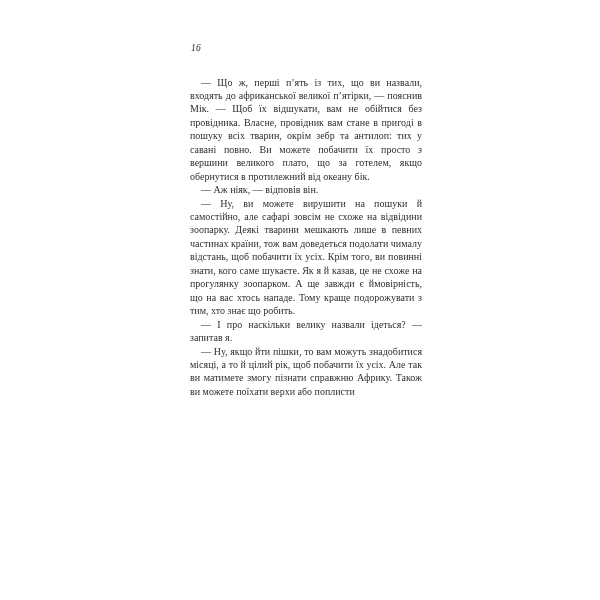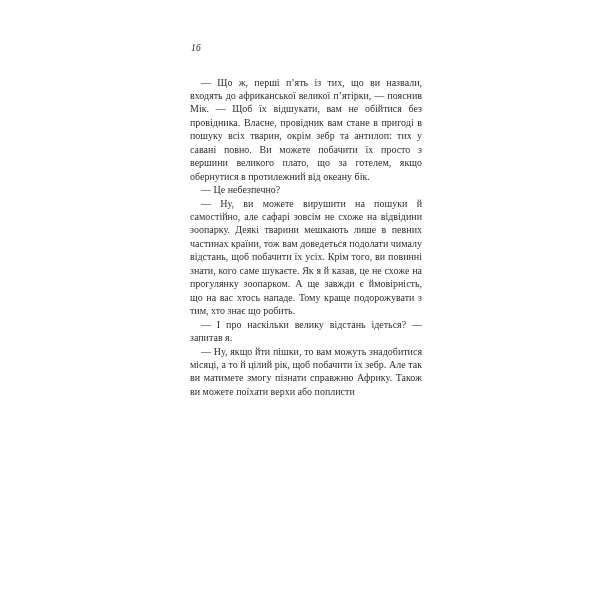--- a/index.html
+++ b/index.html
@@ -60,21 +60,21 @@
 <body>
 
 <div class="page">
 
   <div class="text-block">
 
     <div class="folio">16</div>
 
     <div class="body-copy">
       <p>— Що ж, перші п’ять із тих, що ви назвали, входять до африканської великої п’ятірки, — пояснив Мік. — Щоб їх відшукати, вам не обійтися без провідника. Власне, провідник вам стане в пригоді в пошуку всіх тварин, окрім зебр та антилоп: тих у савані повно. Ви можете побачити їх просто з вершини великого плато, що за готелем, якщо обернутися в протилежний від океану бік.</p>
-      <p>— Це небезпечно?</p>
+      <p>— Аж ніяк, — відповів він.</p>
       <p>— Ну, ви можете вирушити на пошуки й самостійно, але сафарі зовсім не схоже на відвідини зоопарку. Деякі тварини мешкають лише в певних частинах країни, тож вам доведеться подолати чималу відстань, щоб побачити їх усіх. Крім того, ви повинні знати, кого саме шукаєте. Як я й казав, це не схоже на прогулянку зоопарком. А ще завжди є ймовірність, що на вас хтось нападе. Тому краще подорожувати з тим, хто знає що робить.</p>
-      <p>— І про наскільки велику відстань ідеться? — запитав я.</p>
-      <p>— Ну, якщо йти пішки, то вам можуть знадобитися місяці, а то й цілий рік, щоб побачити їх зебр. Але так ви матимете змогу пізнати справжню Африку. Також ви можете поїхати верхи або поплисти</p>
+      <p>— І про наскільки велику назвали ідеться? — запитав я.</p>
+      <p>— Ну, якщо йти пішки, то вам можуть знадобитися місяці, а то й цілий рік, щоб побачити їх усіх. Але так ви матимете змогу пізнати справжню Африку. Також ви можете поїхати верхи або поплисти</p>
     </div>
 
   </div>
 
 </div>
 
 </body></html>

